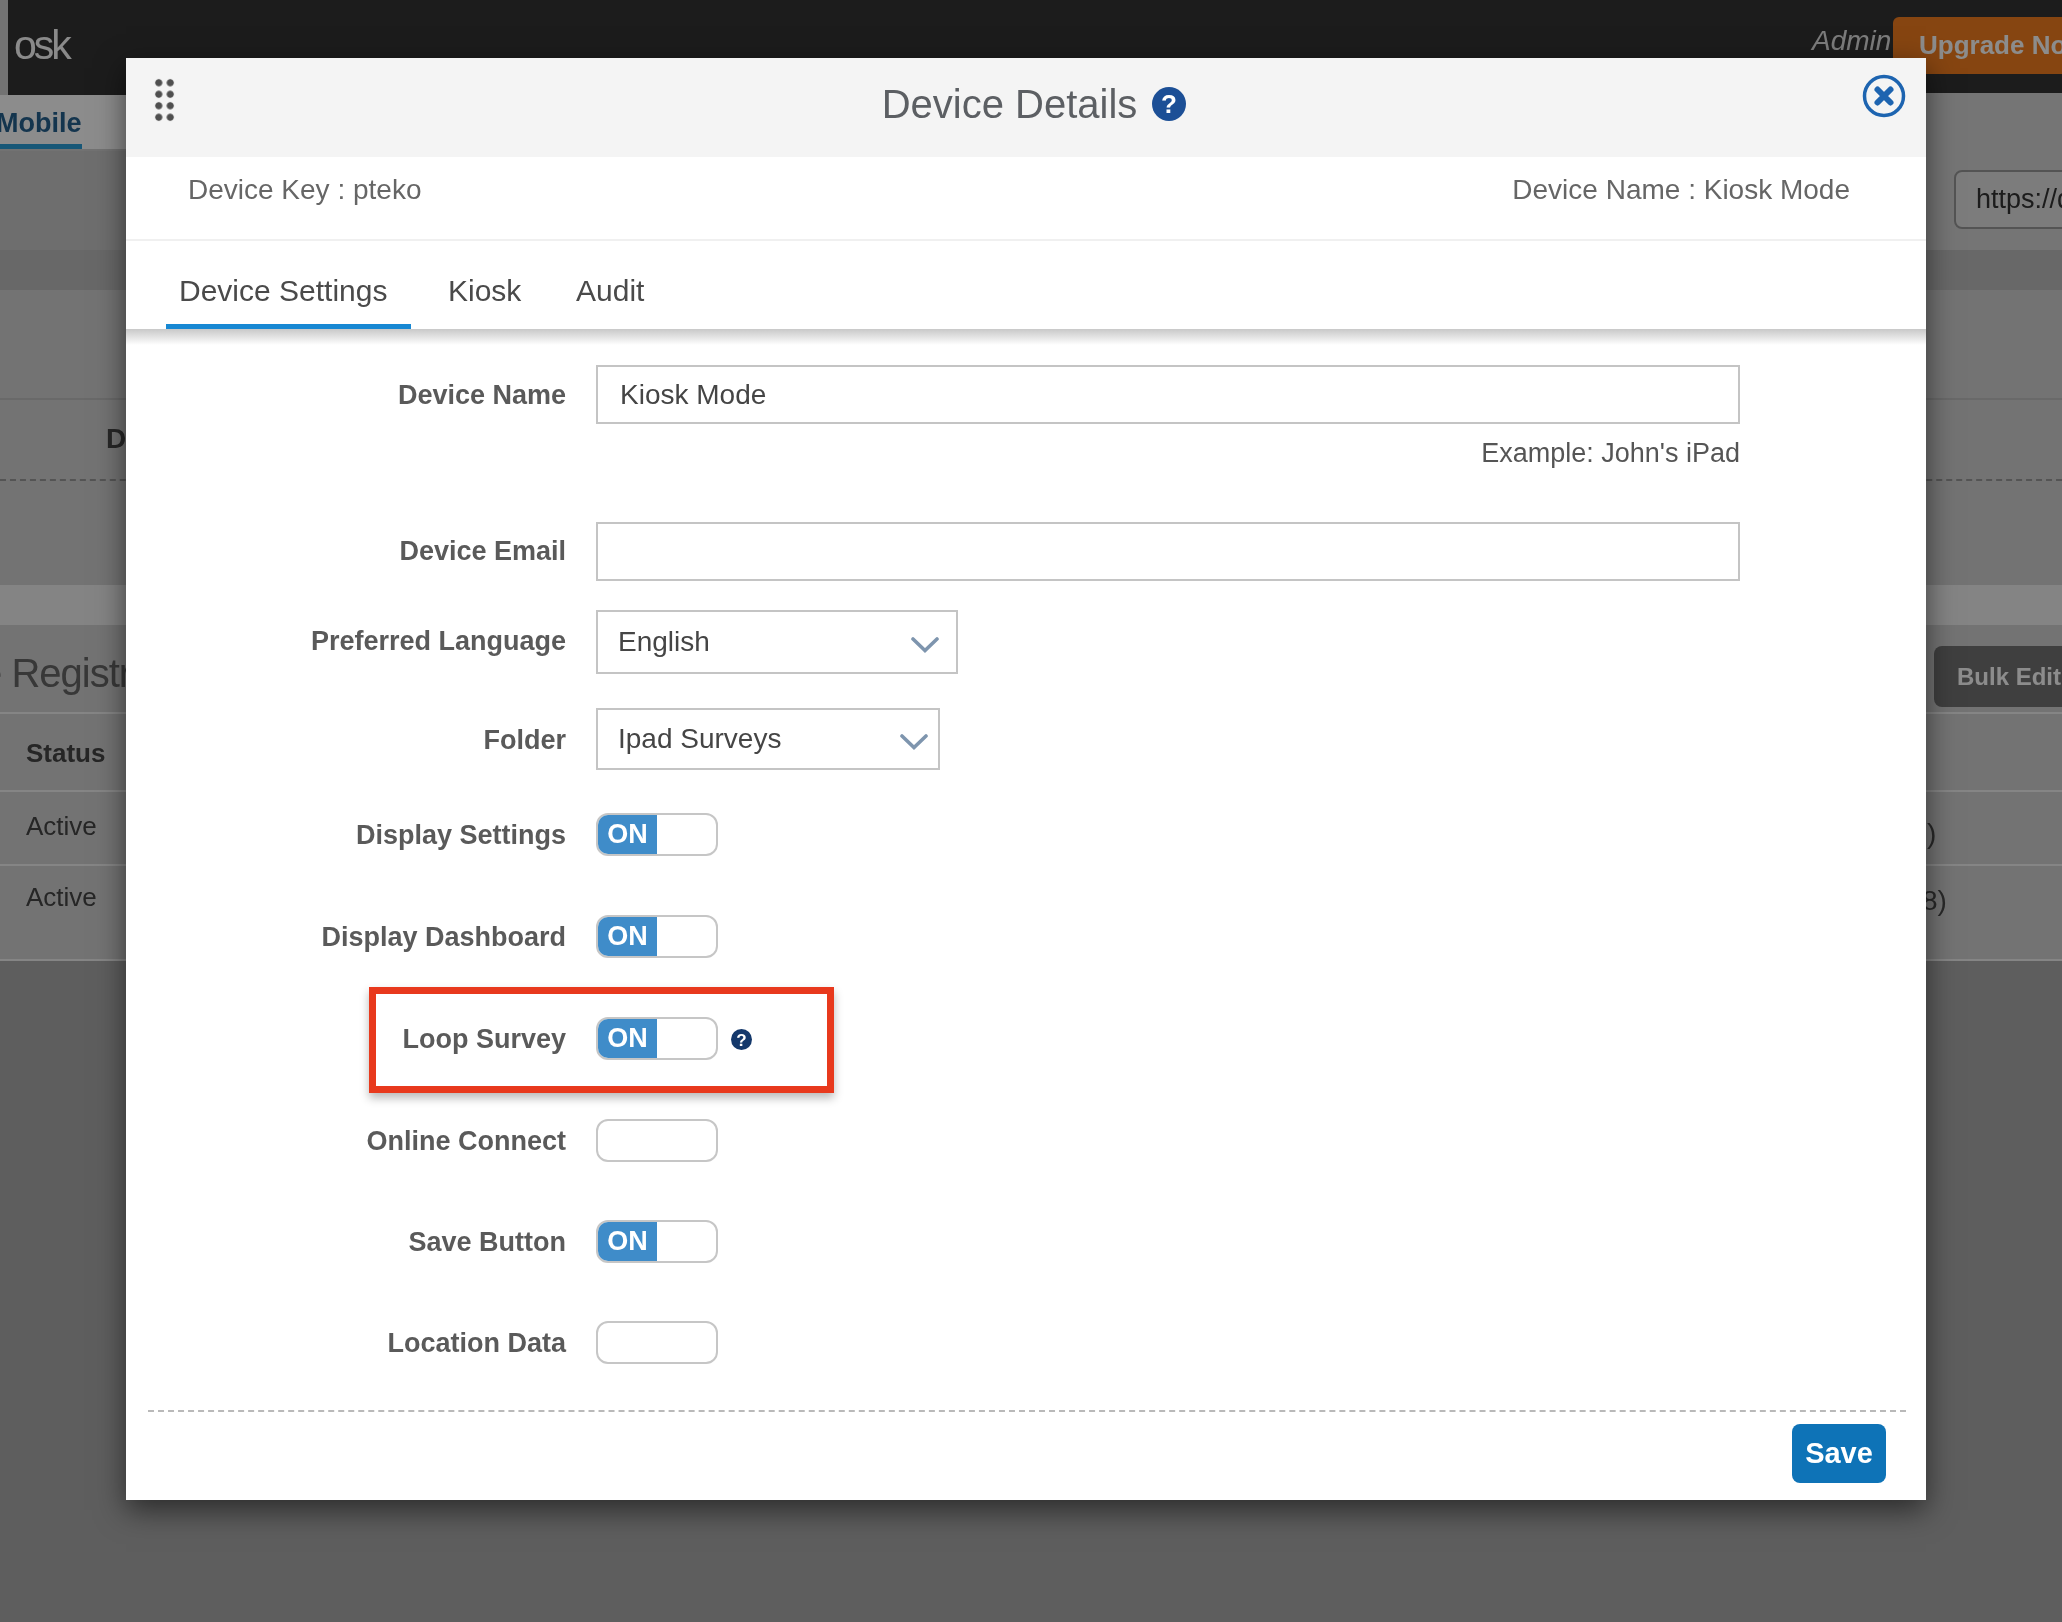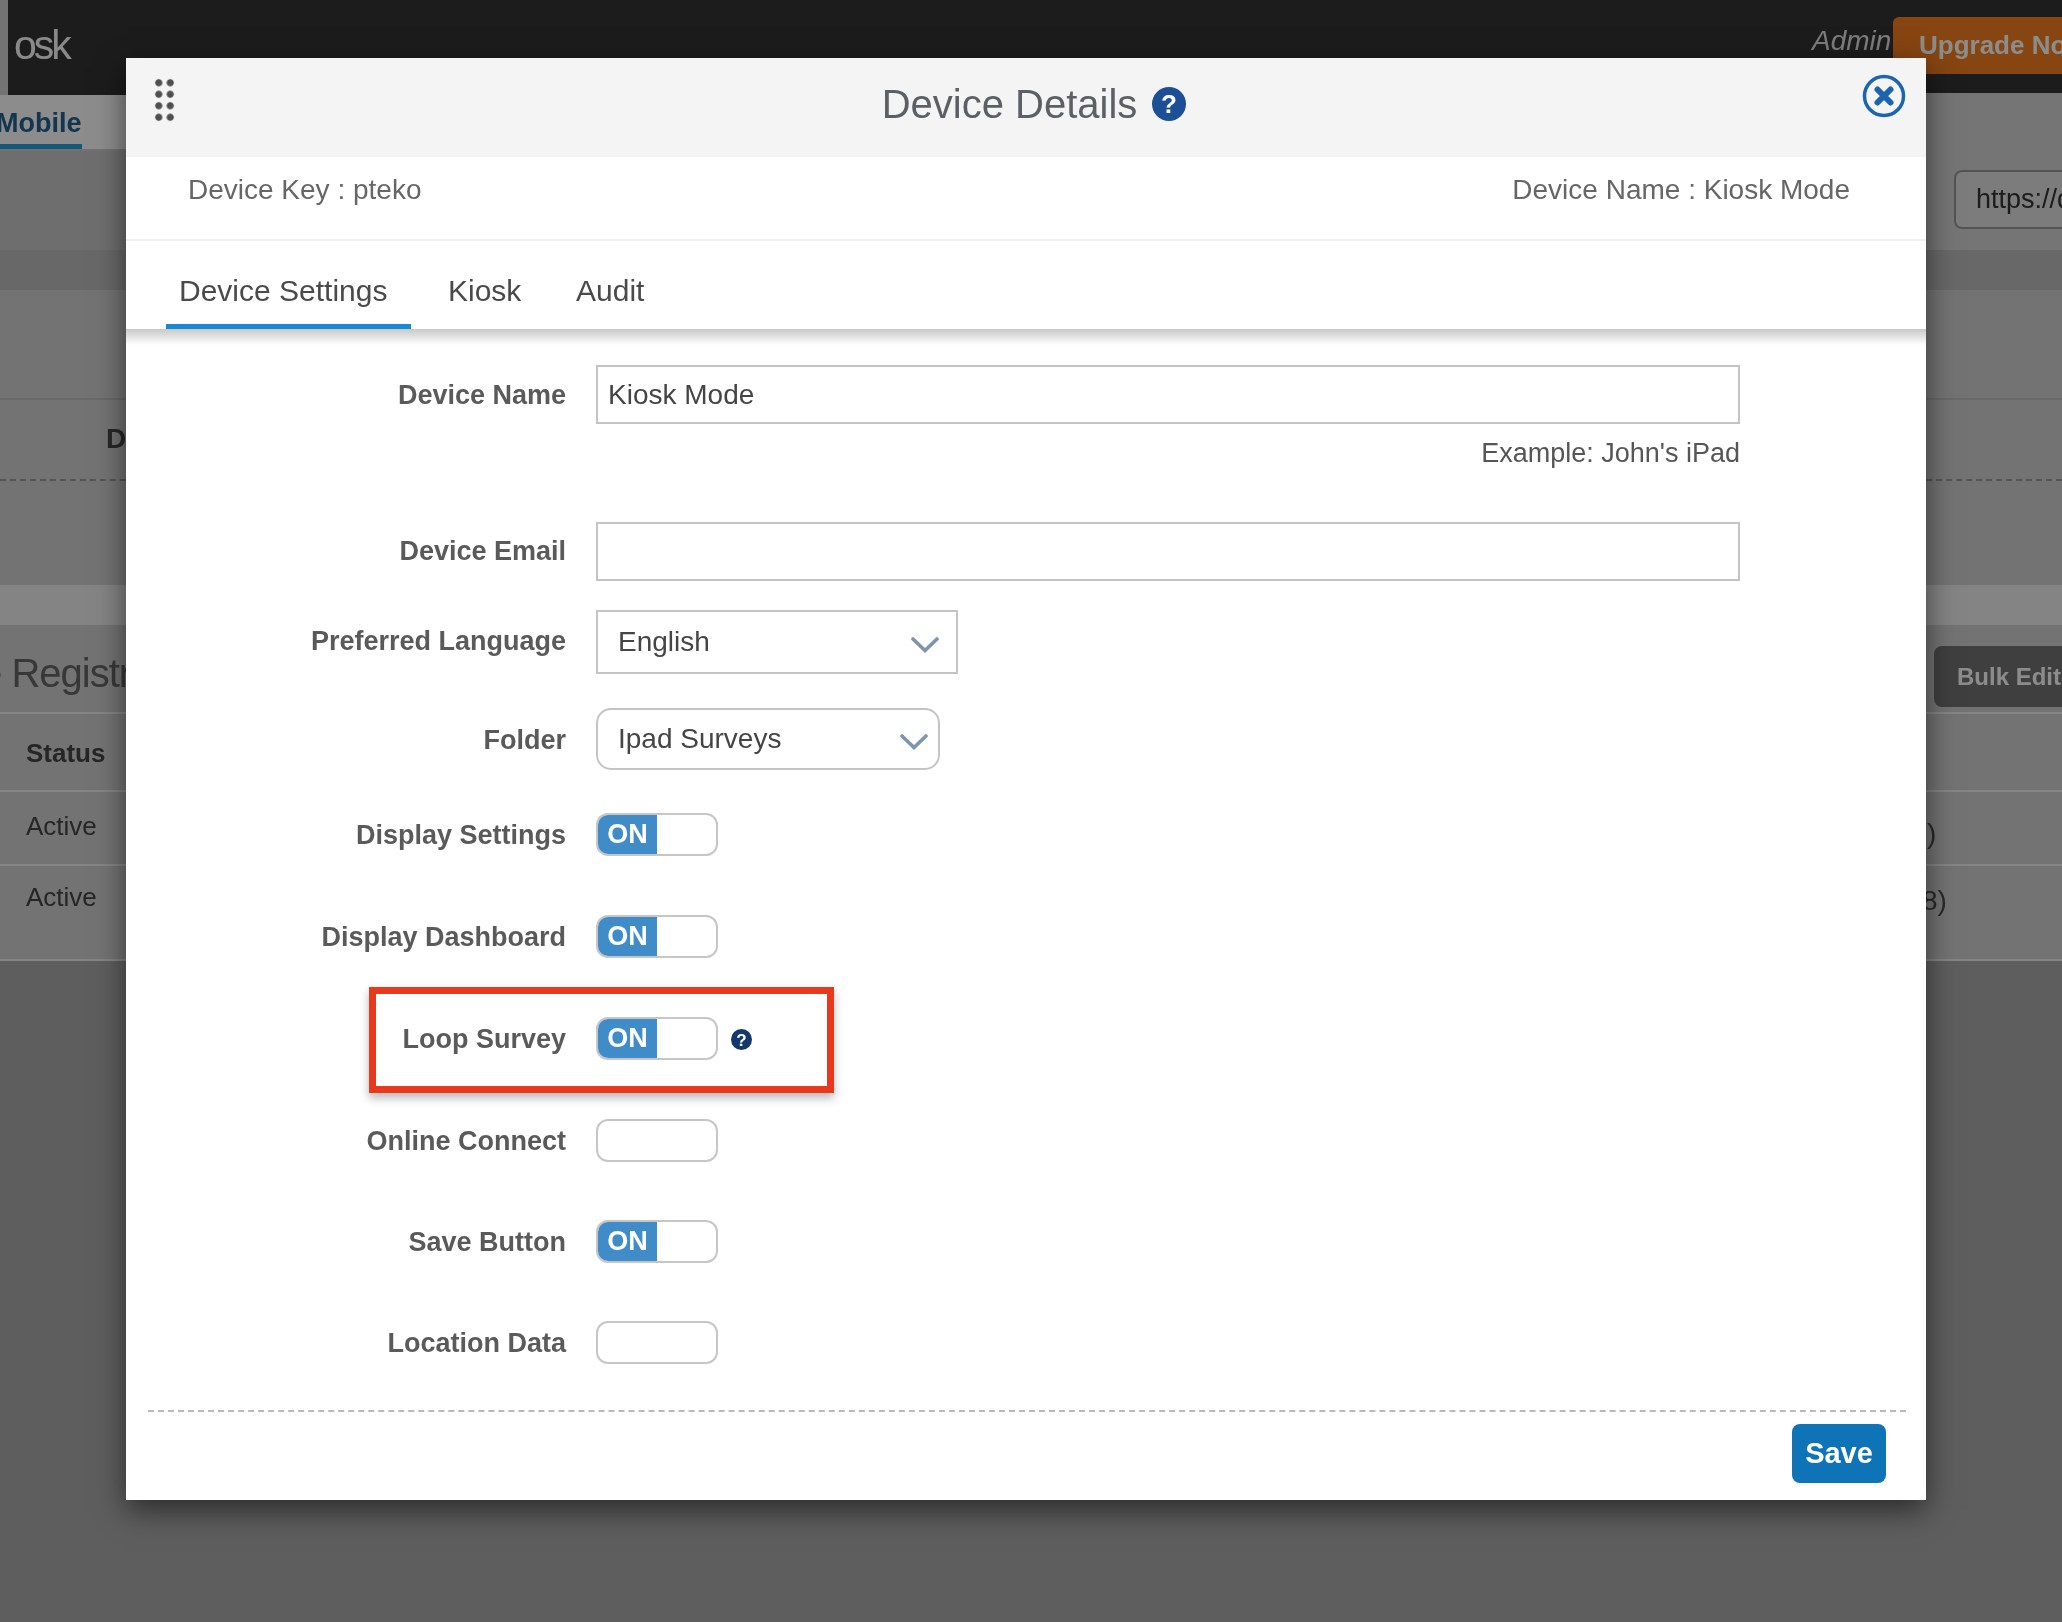--- a/index.html
+++ b/index.html
@@ -47,21 +47,21 @@
   #mclose { position:absolute; left:1736px; top:16px; }
   #mkeyrow { position:absolute; left:0; top:99px; width:1800px; height:84px; background:#fff; border-bottom:2px solid #f0f0f0; }
   #mkey { position:absolute; left:62px; top:17px; font-size:28px; color:#666; }
   #mname { position:absolute; right:76px; top:17px; font-size:28px; color:#666; }
   #mtabs { position:absolute; left:0; top:183px; width:1800px; height:88px; background:#fff; }
   .tab { position:absolute; top:33px; font-size:30px; color:#4a4a4a; }
   #tab-ul { position:absolute; left:40px; top:83px; width:245px; height:5px; background:#1788d3; }
   #mshadow { position:absolute; left:0; top:271px; width:1800px; height:16px; background:linear-gradient(#c8c8c8, rgba(255,255,255,0)); }
 
   .flabel { position:absolute; width:440px; text-align:right; font-size:27px; font-weight:bold; color:#5a5a5a; }
-  .finput { position:absolute; left:470px; width:1144px; height:59px; border:2px solid #c4c4c4; background:#fff; font-size:28px; color:#454545; line-height:55px; padding-left:10px; }
+  .finput { position:absolute; left:470px; width:1144px; height:59px; border:2px solid #c4c4c4; background:#fff; font-size:28px; color:#454545; line-height:55px; padding-left:22px; }
   .fselect { position:absolute; left:470px; border:2px solid #c4c4c4; background:#fff; font-size:28px; color:#454545; padding-left:20px; }
   .chev { position:absolute; }
   #fexample { position:absolute; left:470px; top:380px; width:1144px; text-align:right; font-size:27px; color:#555; }
 
   .toggle { position:absolute; left:470px; width:122px; height:43px; border:2px solid #c6c6c6; border-radius:12px; background:#fff; overflow:hidden; display:flex; }
   .ton  { width:50%; height:100%; background:#3f8cc9; color:#fff; font-weight:bold; font-size:27px; display:flex; align-items:center; justify-content:center; }
   .toff { width:50%; height:100%; background:#ebebeb; color:#222; font-size:27px; display:flex; align-items:center; justify-content:center; margin-left:auto;margin-top:48px; }
 
   #redbox { position:absolute; left:243px; top:929px; width:465px; height:106px; border:7px solid #e8391d; box-shadow:0 5px 9px rgba(0,0,0,0.28); }
   #loophelp { position:absolute; left:605px; top:971px; }
@@ -140,21 +140,21 @@
   <div class="flabel" style="top:478px">Device Email</div>
   <div class="finput" style="top:464px"></div>
 
   <div class="flabel" style="top:568px">Preferred Language</div>
   <div class="fselect" style="top:552px; width:362px; height:64px; line-height:60px;">English</div>
   <svg class="chev" style="left:785px; top:579px" width="28" height="16" viewBox="0 0 28 16">
       <path d="M2 2 L14 13.5 L26 2" fill="none" stroke="#7e95ae" stroke-width="3.6" stroke-linecap="round"></path>
     </svg>
 
   <div class="flabel" style="top:667px">Folder</div>
-  <div class="fselect" style="top:650px; width:344px; height:62px; line-height:58px;border-radius:15px;">Ipad Surveys</div>
+  <div class="fselect" style="top:650px; width:344px; height:62px; line-height:58px;">Ipad Surveys</div>
   <svg class="chev" style="left:774px; top:676px" width="28" height="16" viewBox="0 0 28 16">
       <path d="M2 2 L14 13.5 L26 2" fill="none" stroke="#7e95ae" stroke-width="3.6" stroke-linecap="round"></path>
     </svg>
 
   <div class="flabel" style="top:762px">Display Settings</div>
   <div class="toggle" style="top:755px">
       <div class="ton">ON</div>
     </div>
 
   <div class="flabel" style="top:864px">Display Dashboard</div>

